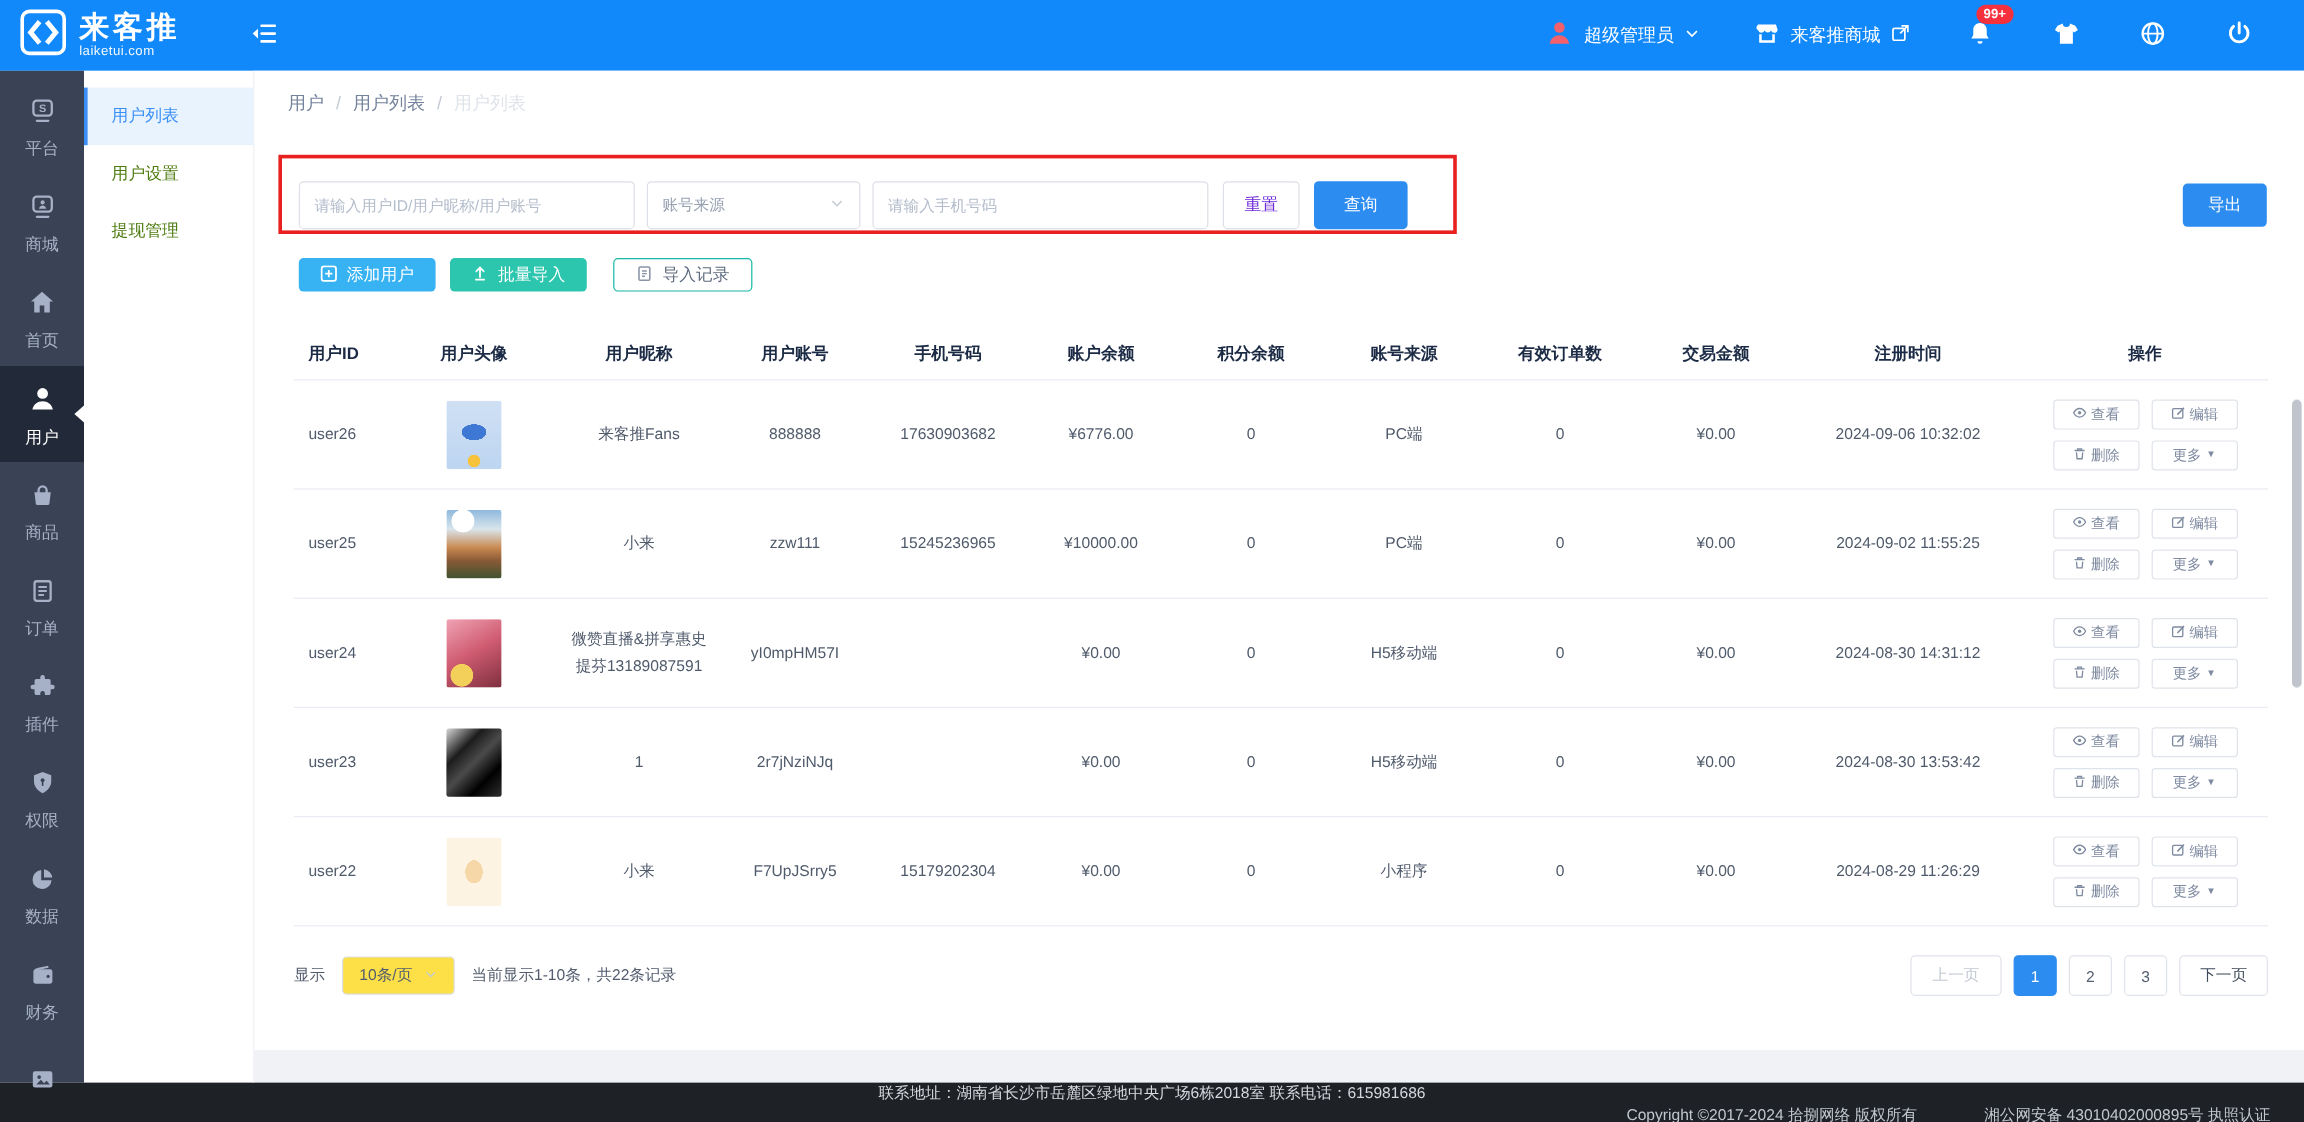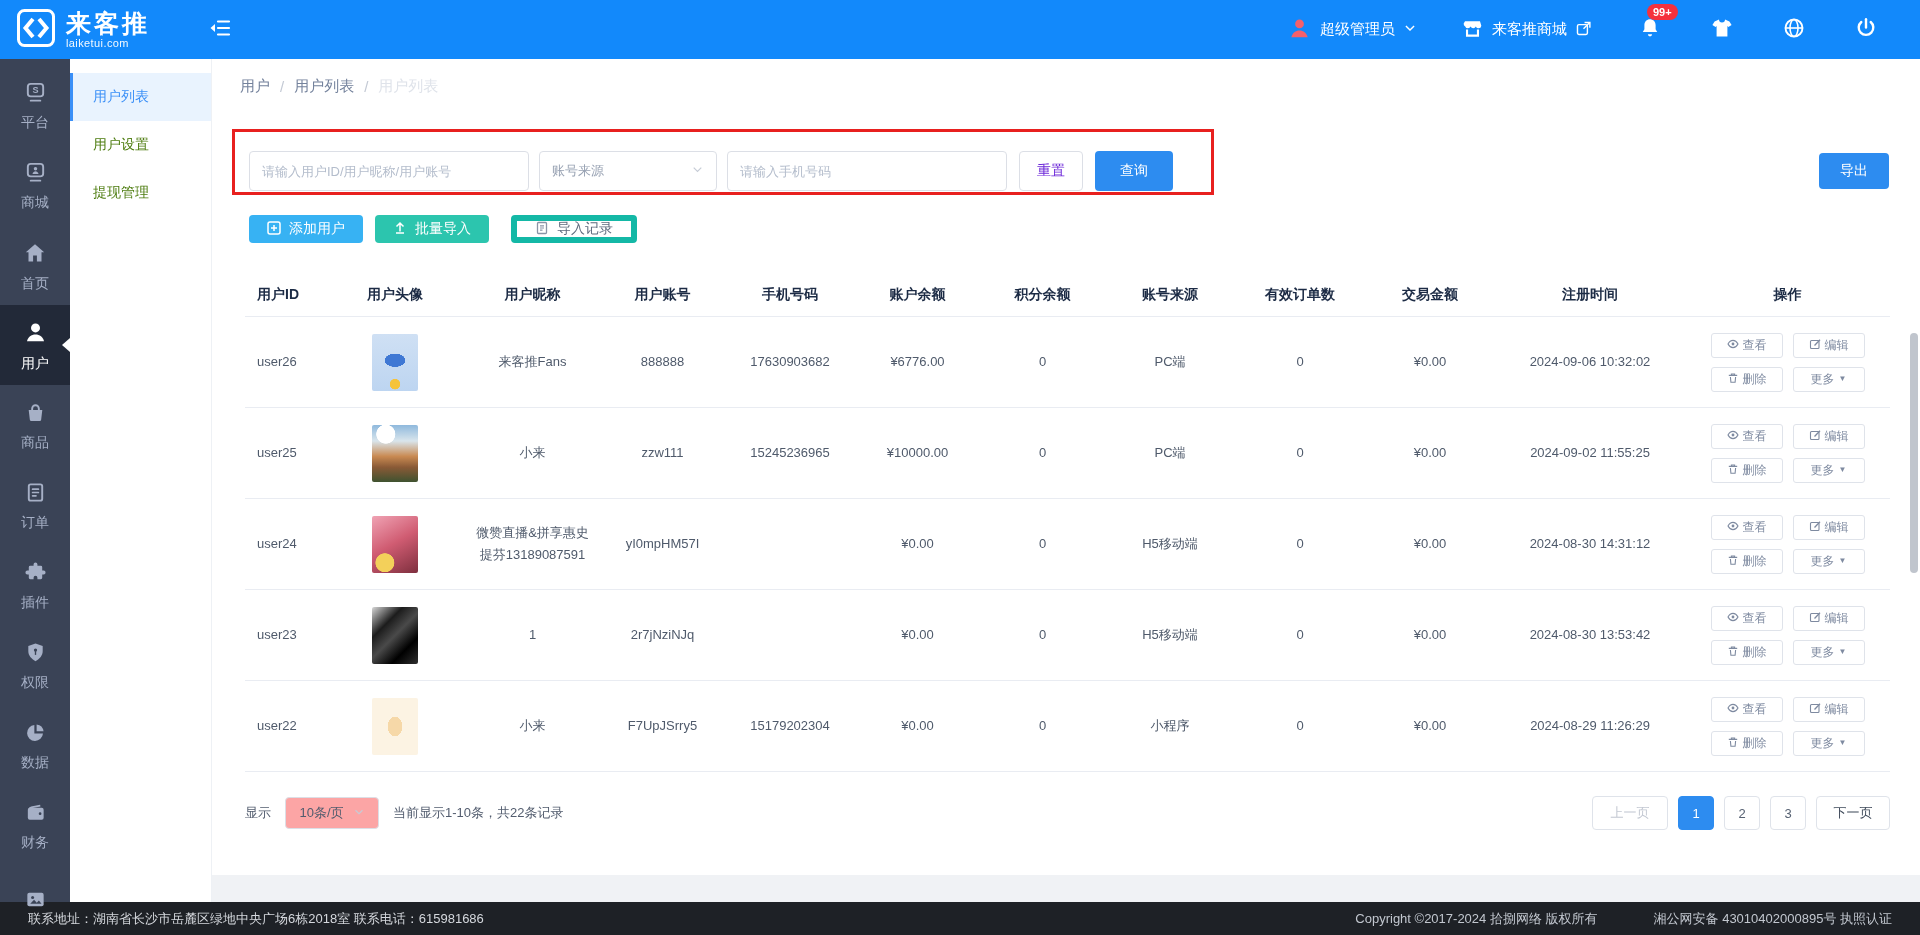--- a/index.html
+++ b/index.html
@@ -67,21 +67,21 @@
               font-size:14px;color:#fff;cursor:pointer;margin-left:auto;font-family:inherit;}
   .red-box{position:absolute;left:20px;top:70px;width:982px;height:66px;border:3px solid #e8201f;
            pointer-events:none;z-index:6;}
 
   
   .actions{display:flex;align-items:center;gap:12px;margin:24px 31px 0 37px;}
   .btn-big{height:28px;display:inline-flex;align-items:center;justify-content:center;gap:8px;border:none;
            border-radius:4px;font-size:14px;color:#fff;cursor:pointer;padding:0 18px;font-family:inherit;}
   .btn-add{background:#37b2f3;min-width:112px;}
   .btn-batch{background:#2cc5ae;min-width:112px;}
-  .btn-import{background:#fff;border:6px solid #14b8a6;color:#5f6b7e;min-width:96px;margin-left:10px;}
+  .btn-import{background:#fff;border:1px solid #14b8a6;color:#5f6b7e;min-width:96px;margin-left:10px;}
 
   
   .table{margin:30px 30px 0 33px;}
   .thead,.trow{display:grid;align-items:center;
     grid-template-columns:80px 140px 135px 125px 130px 125px 125px 130px 130px 130px 190px 1fr;}
   .thead{height:44px;font-size:14px;font-weight:bold;color:#1c2b45;border-bottom:1px solid var(--row-line);}
   .th{text-align:center;}
   .th:first-child{text-align:left;padding-left:12px;}
   .trow{min-height:91px;border-bottom:1px solid var(--row-line);font-size:13px;color:var(--cell-text);}
   .td{text-align:center;line-height:1.7;}
@@ -102,32 +102,32 @@
   .av-default-avatar{background:
       radial-gradient(ellipse 12px 16px at 50% 50%,#f6d8a8 0 60%,transparent 61%),#fcf3e3;}
   .ops{display:grid;grid-template-columns:72px 72px;gap:9px 10px;justify-content:center;}
   .op{height:25px;display:inline-flex;align-items:center;justify-content:center;gap:4px;background:#fff;
       border:1px solid #dfe3ea;border-radius:3px;font-size:12px;color:#7e8aa0;cursor:pointer;padding:0;font-family:inherit;}
   .caret{font-size:8px;line-height:1;}
 
   
   .pgbar{display:flex;align-items:center;margin:24px 30px 0 33px;font-size:13px;color:#525c6e;}
   .pg-size{width:94px;height:32px;border:1px solid var(--border);border-radius:4px;display:flex;
-           align-items:center;justify-content:center;gap:9px;margin:0 14px;cursor:pointer;background:#fca5a5;}
+           align-items:center;justify-content:center;gap:9px;margin:0 14px;cursor:pointer;background:#fde047;}
   .pg-right{margin-left:auto;display:flex;gap:10px;align-items:center;}
   .pg-btn{height:34px;min-width:36px;padding:0 8px;border:1px solid #dfe3ea;background:#fff;border-radius:4px;
           font-size:13px;color:#566172;cursor:pointer;font-family:inherit;}
   .pg-prev{width:76px;color:#c3c8d2;}
   .pg-next{width:74px;color:#3f4a5a;}
   .pg-btn.active{background:var(--primary);border-color:var(--primary);color:#fff;}
   #pages{display:flex;gap:10px;}
 
   
   footer{height:33px;background:#1e2126;display:flex;align-items:center;padding:0 28px;
-         color:#d5d8dd;font-size:13px;}
+         color:#d5d8dd;font-size:13px;flex-direction:column;}
   .foot-right{margin-left:auto;display:flex;gap:56px;color:#c2c7cf;}
 
   .scroll-thumb{position:fixed;right:2px;top:333px;width:8px;height:240px;background:#c0c5cd;border-radius:4px;}
 </style>
 </head>
 <body>
 
 <header class="topbar">
   <div class="brand">
     <span>

